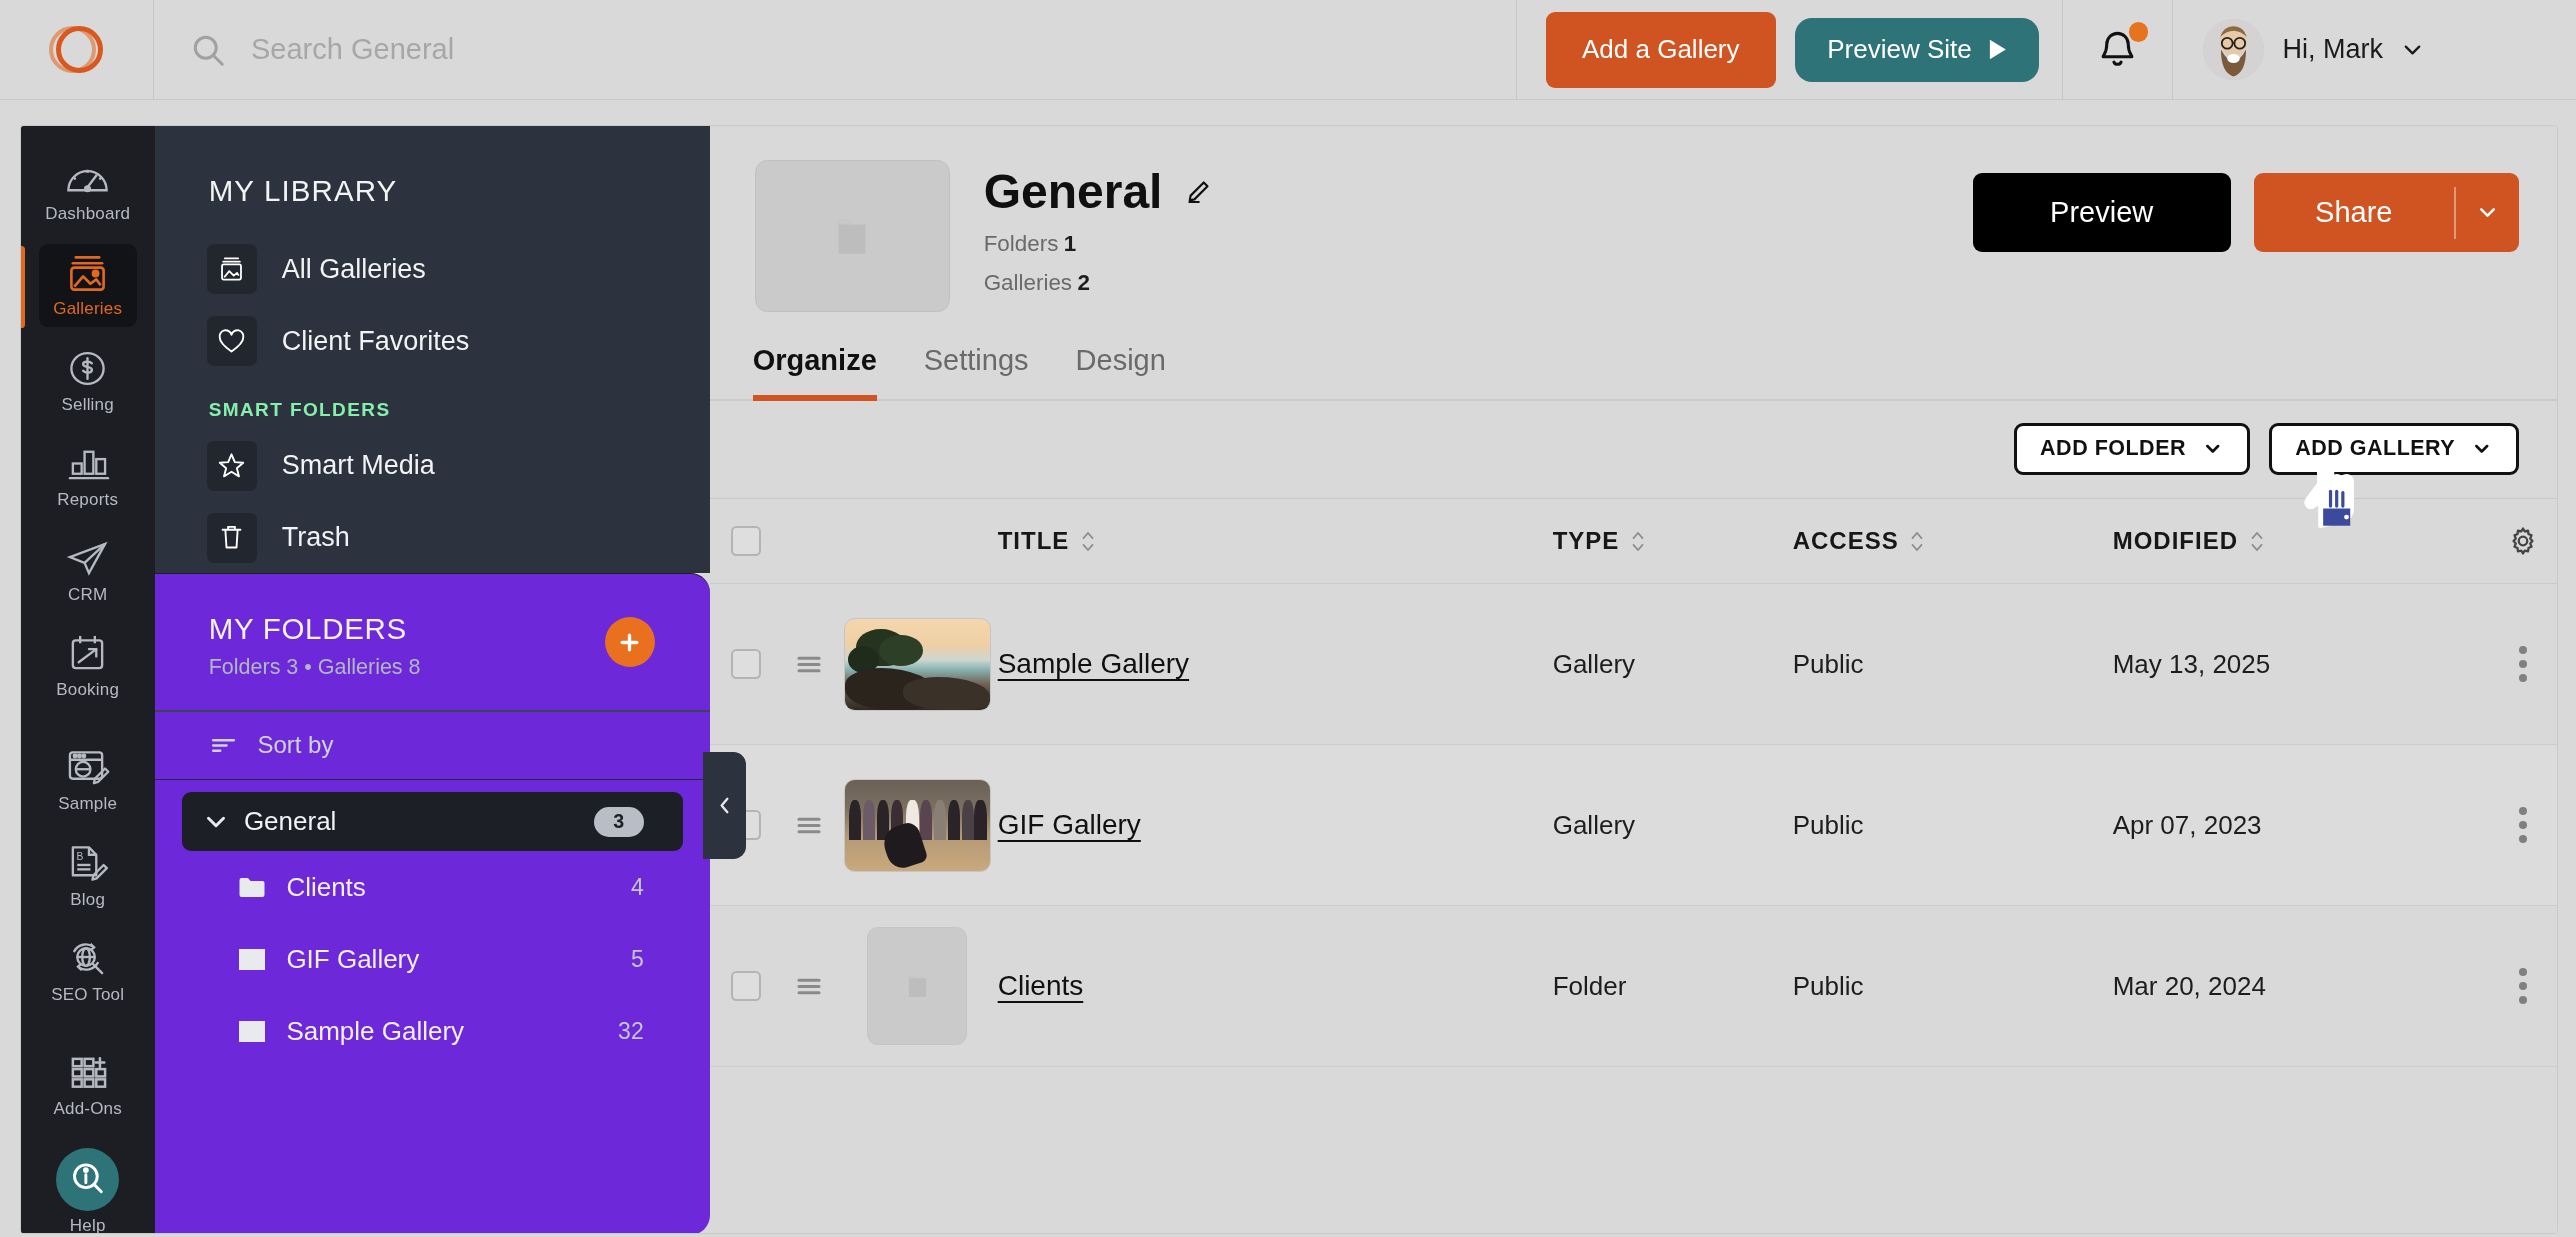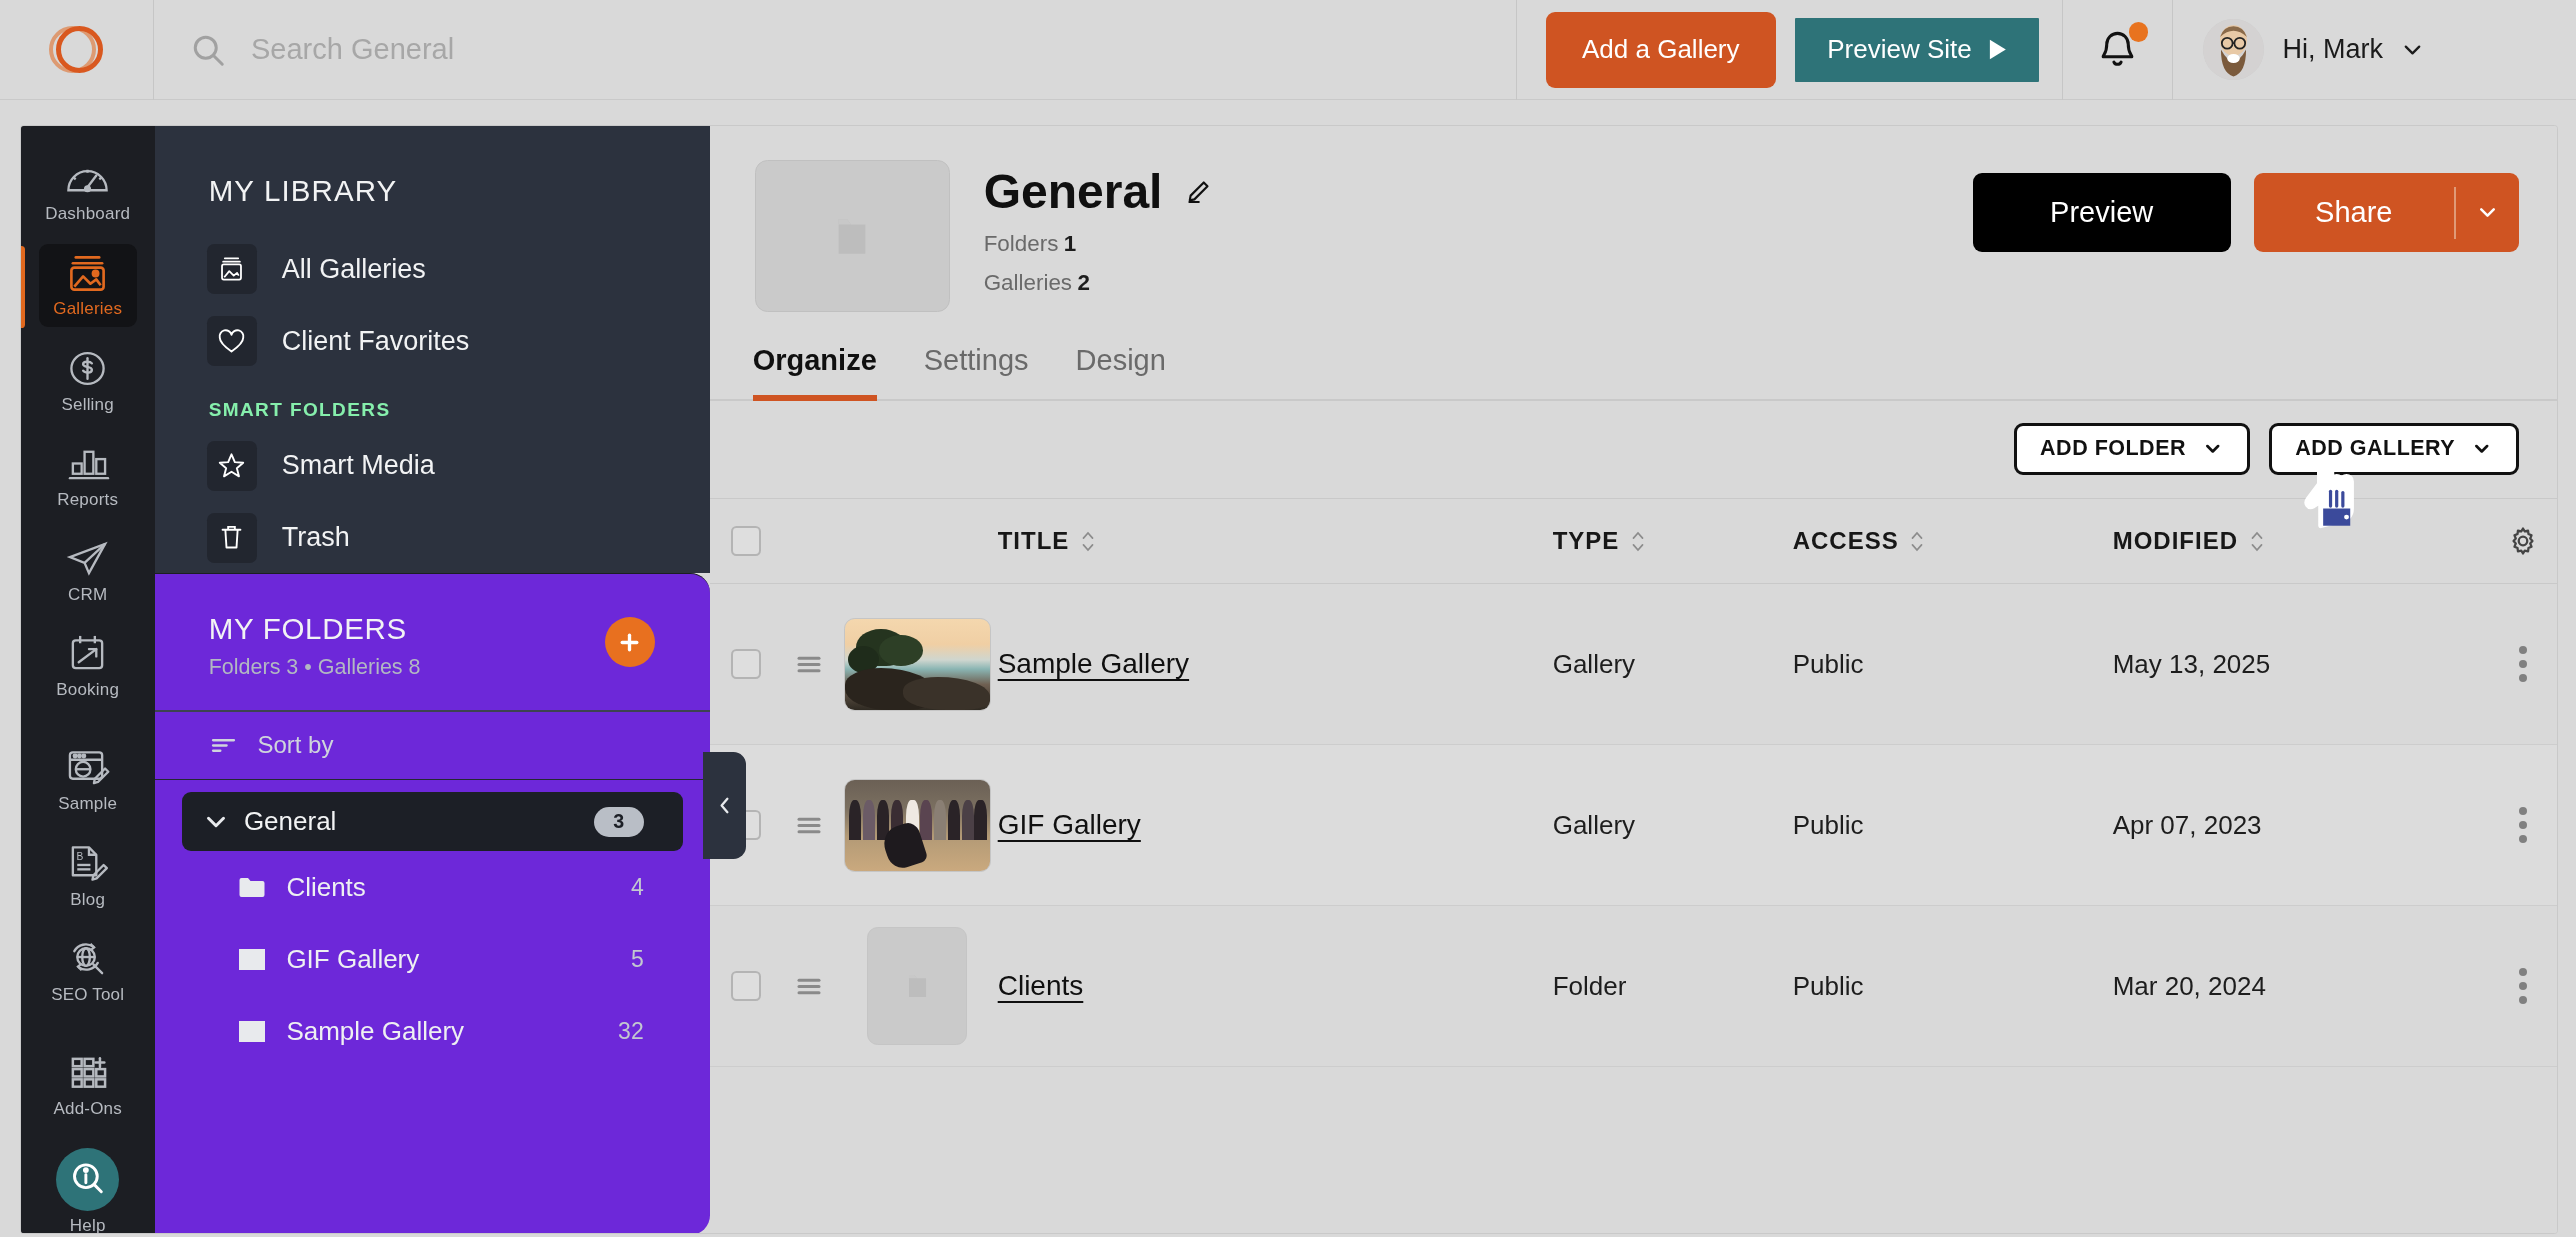--- a/index.html
+++ b/index.html
@@ -37,21 +37,21 @@
   }
   .search-input::placeholder { color: #a7a7a7; }
 
   .topbtns { display: flex; align-items: center; gap: 19.7px; padding-left: 29px; }
   .btn-add-gallery {
     background: #cf5422; color: #fff; border: none; border-radius: 9px;
     font-size: 26px; font-family: "Liberation Sans", sans-serif;
     padding: 0 36px; height: 76px; cursor: pointer; white-space: nowrap;
   }
   .btn-preview-site {
-    background: #2e7378; color: #fff; border: none; border-radius: 1px;
+    background: #2e7378; color: #fff; border: none; border-radius: 17px;
     font-size: 26px; font-family: "Liberation Sans", sans-serif;
     padding: 0 32px; height: 64px; cursor: pointer; display: flex;
     align-items: center; gap: 16px; white-space: nowrap;
   }
   .bell-cell {
     width: 111px; height: 100px; display: flex; align-items: center;
     justify-content: center; margin-left: 23px;
     border-left: 1.8px solid #c6c6c6; border-right: 1.8px solid #c6c6c6;
   }
   .bell-wrap { position: relative; width: 43px; height: 47px; }

